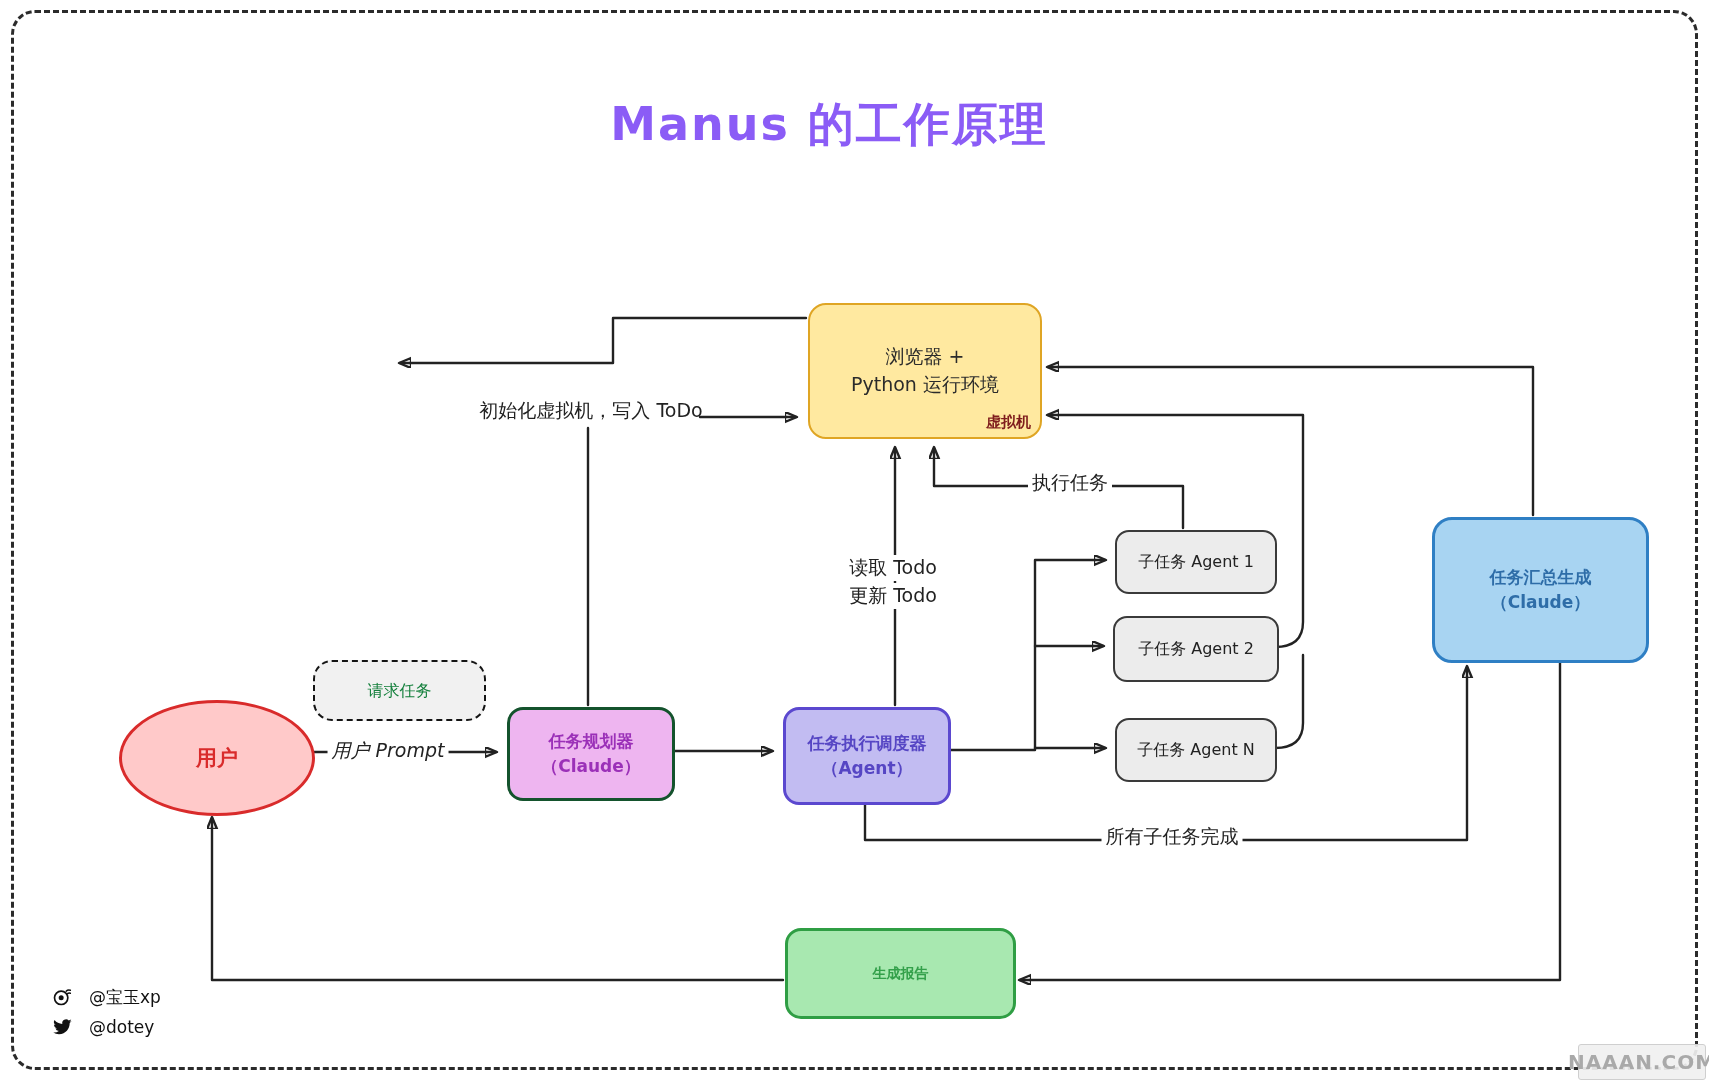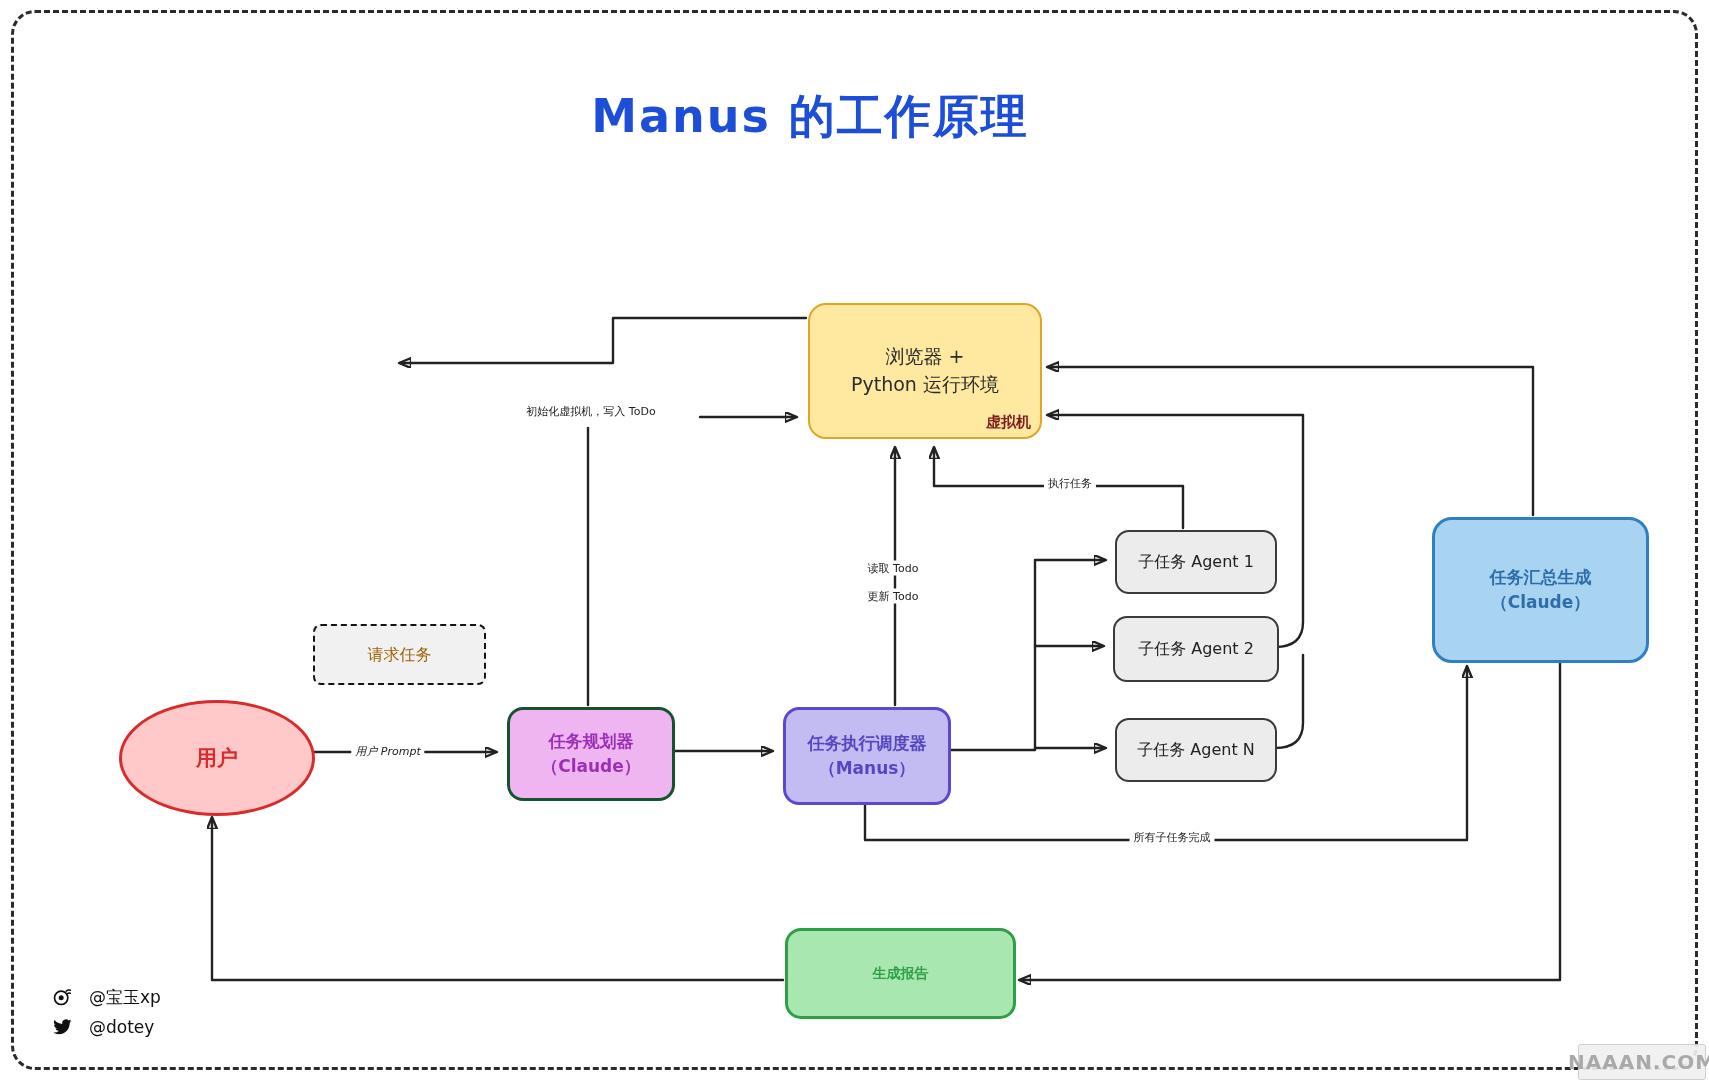--- a/index.html
+++ b/index.html
@@ -6,43 +6,43 @@
   .canvas{
     position:relative;width:1709px;height:1080px;background:#ffffff;
     font-family:"DejaVu Sans","Liberation Sans",sans-serif;color:#1c1c1c;
     overflow:hidden;
   }
   .outer-border{
     position:absolute;left:11px;top:10px;right:11px;bottom:10px;
     border:3px dashed #2b2b2b;border-radius:24px;pointer-events:none;
   }
   .title{
-    position:absolute;left:0;top:86px;width:1620px;text-align:center;
-    font-size:46px;font-weight:600;letter-spacing:2px;color:#1d4ed8;
+    position:absolute;left:0;top:94px;width:1620px;text-align:center;
+    font-size:46px;font-weight:600;letter-spacing:2px;color:#8b5cf6;padding-left:19px;
   }
   .edges{position:absolute;left:0;top:0;width:1709px;height:1080px;}
   .edges path{stroke:#222;stroke-width:2.4;fill:none;stroke-linecap:round;stroke-linejoin:round;}
   .node{position:absolute;display:flex;flex-direction:column;align-items:center;justify-content:center;text-align:center;line-height:1.45;}
   .ellipse{border-radius:50%;}
   .internet{left:73px;top:293px;width:312px;height:162px;border:2.5px solid #2b2b2b;background:#fff;font-size:19px;}
   .vm{left:808px;top:303px;width:230px;height:132px;background:#ffe9a0;border:2.5px solid #dfa524;border-radius:18px;font-size:19px;color:#2b2b2b;}
   .vm-corner{position:absolute;right:9px;bottom:3px;font-size:15px;color:#7f1d1d;font-weight:600;}
   .user{left:119px;top:700px;width:190px;height:110px;background:#ffc9c9;border:3px solid #d92b2b;font-size:21px;color:#d92b2b;font-weight:600;}
-  .note{left:313px;top:624px;width:169px;height:57px;background:#f1f1f1;border:2.5px dashed #141414;border-radius:8px;font-size:16px;color:#a16207;}
+  .note{left:313px;top:660px;width:169px;height:57px;background:#f1f1f1;border:2.5px dashed #141414;border-radius:19px;font-size:16px;color:#15803d;}
   .planner{left:507px;top:707px;width:162px;height:88px;background:#eeb5f0;border:3px solid #14532d;border-radius:16px;font-size:17px;color:#9b30b8;font-weight:600;}
   .scheduler{left:783px;top:707px;width:162px;height:92px;background:#c2bcf2;border:3px solid #5b48cf;border-radius:16px;font-size:17px;color:#5646c4;font-weight:600;}
   .agent{background:#ececec;border:2.5px solid #3a3a3a;border-radius:14px;font-size:16px;color:#222;}
   .agent1{left:1115px;top:530px;width:158px;height:60px;}
   .agent2{left:1113px;top:616px;width:162px;height:62px;}
   .agentN{left:1115px;top:718px;width:158px;height:60px;}
   .aggregator{left:1432px;top:517px;width:211px;height:140px;background:#a8d4f2;border:3px solid #2f7fc4;border-radius:20px;font-size:17px;color:#2e6da8;font-weight:600;}
   .report{left:785px;top:928px;width:225px;height:85px;background:#a8e8b0;border:3px solid #2f9e44;border-radius:16px;font-size:14px;color:#33a04a;font-weight:600;}
   .edge-label{
     position:absolute;transform:translate(-50%,-50%);background:#fff;
-    padding:0 4px;font-size:11px;color:#222;white-space:nowrap;
+    padding:0 4px;font-size:19px;color:#222;white-space:nowrap;
   }
   .edge-label.no-bg{background:transparent;}
   .credits{position:absolute;left:52px;top:982px;font-size:17px;color:#111;}
   .credit-row{display:flex;align-items:center;gap:17px;height:30px;}
   .credit-row svg{display:block;}
   .watermark{
     position:absolute;left:1578px;top:1044px;width:126px;height:34px;
     background:rgba(240,240,240,.92);border:1px solid #cfcfcf;border-radius:3px;
     display:flex;align-items:center;justify-content:center;
     font-size:20px;font-weight:700;letter-spacing:1px;color:#a9a9a9;
@@ -96,21 +96,21 @@
     <span>请求任务</span>
   </div>
 
   <div class="node planner">
     <span>任务规划器</span>
     <span>（Claude）</span>
   </div>
 
   <div class="node scheduler">
     <span>任务执行调度器</span>
-    <span>（Manus）</span>
+    <span>（Agent）</span>
   </div>
 
   <div class="node agent agent1">
     <span>子任务 Agent 1</span>
   </div>
   <div class="node agent agent2">
     <span>子任务 Agent 2</span>
   </div>
   <div class="node agent agentN">
     <span>子任务 Agent N</span>

